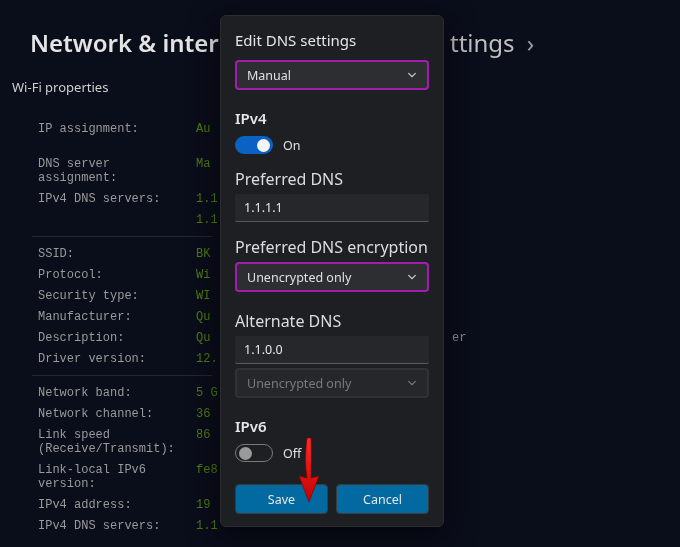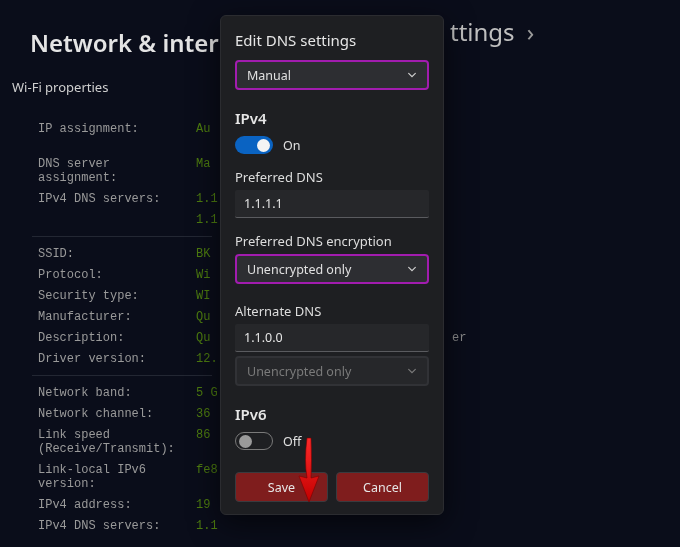--- a/index.html
+++ b/index.html
@@ -14,21 +14,21 @@
   .bg-header {
     position: absolute;
     top: 26px; left: 30px;
     font-size: 24px;
     font-weight: 600;
     color: #e4e4e4;
     white-space: nowrap;
   }
   .bg-trail {
     position: absolute;
-    top: 15px; left: 450px;
+    top: 26px; left: 450px;
     font-size: 24px;
     font-weight: 400;
     color: #bfbfbf;
   }
   .bg-trail .chev { margin-left: 6px; color: #9a9a9a; }
   .bg-sub {
     position: absolute;
     top: 78px; left: 12px;
     font-size: 13px;
     color: #cfcfcf;
@@ -95,21 +95,21 @@
   .toggle.on { background: #0a63c2; }
   .toggle.off { background: #1e1f22; border-color: #7a7a7a; }
   .toggle .knob {
     position: absolute; top: 2px;
     width: 13px; height: 13px; border-radius: 50%;
     background: #f4f4f4;
   }
   .toggle.on .knob { right: 2.5px; }
   .toggle.off .knob { left: 2.5px; background: #9a9a9a; }
   .toggle-lbl { font-size: 12.5px; color: #e0e0e0; }
-  .field-lbl { font-size: 13px; margin-top: 14px; color: #ddd; }
+  .field-lbl { font-size: 16px; margin-top: 14px; color: #ddd; }
   .text-input {
     width: 100%;
     height: 28px;
     margin-top: 4px;
     background: #26272a;
     border: none;
     border-bottom: 1px solid #5a5b5f;
     border-radius: 2px;
     padding: 0 9px;
     color: #e6e6e6;
@@ -122,21 +122,21 @@
     display: flex; gap: 8px;
     margin-top: 22px;
   }
   .btn {
     flex: 1;
     height: 30px;
     border-radius: 4px;
     font-size: 12.5px;
     cursor: pointer;
     display: flex; align-items: center; justify-content: center;
-    background: #7f1d1d;
+    background: #0369a1;
     border: 1px solid #3a3b3f;
     color: #e6e6e6;
   }
   
   .annot-arrow {
     position: absolute;
     left: 294px; top: 436px;
     pointer-events: none;
   }
 </style>

